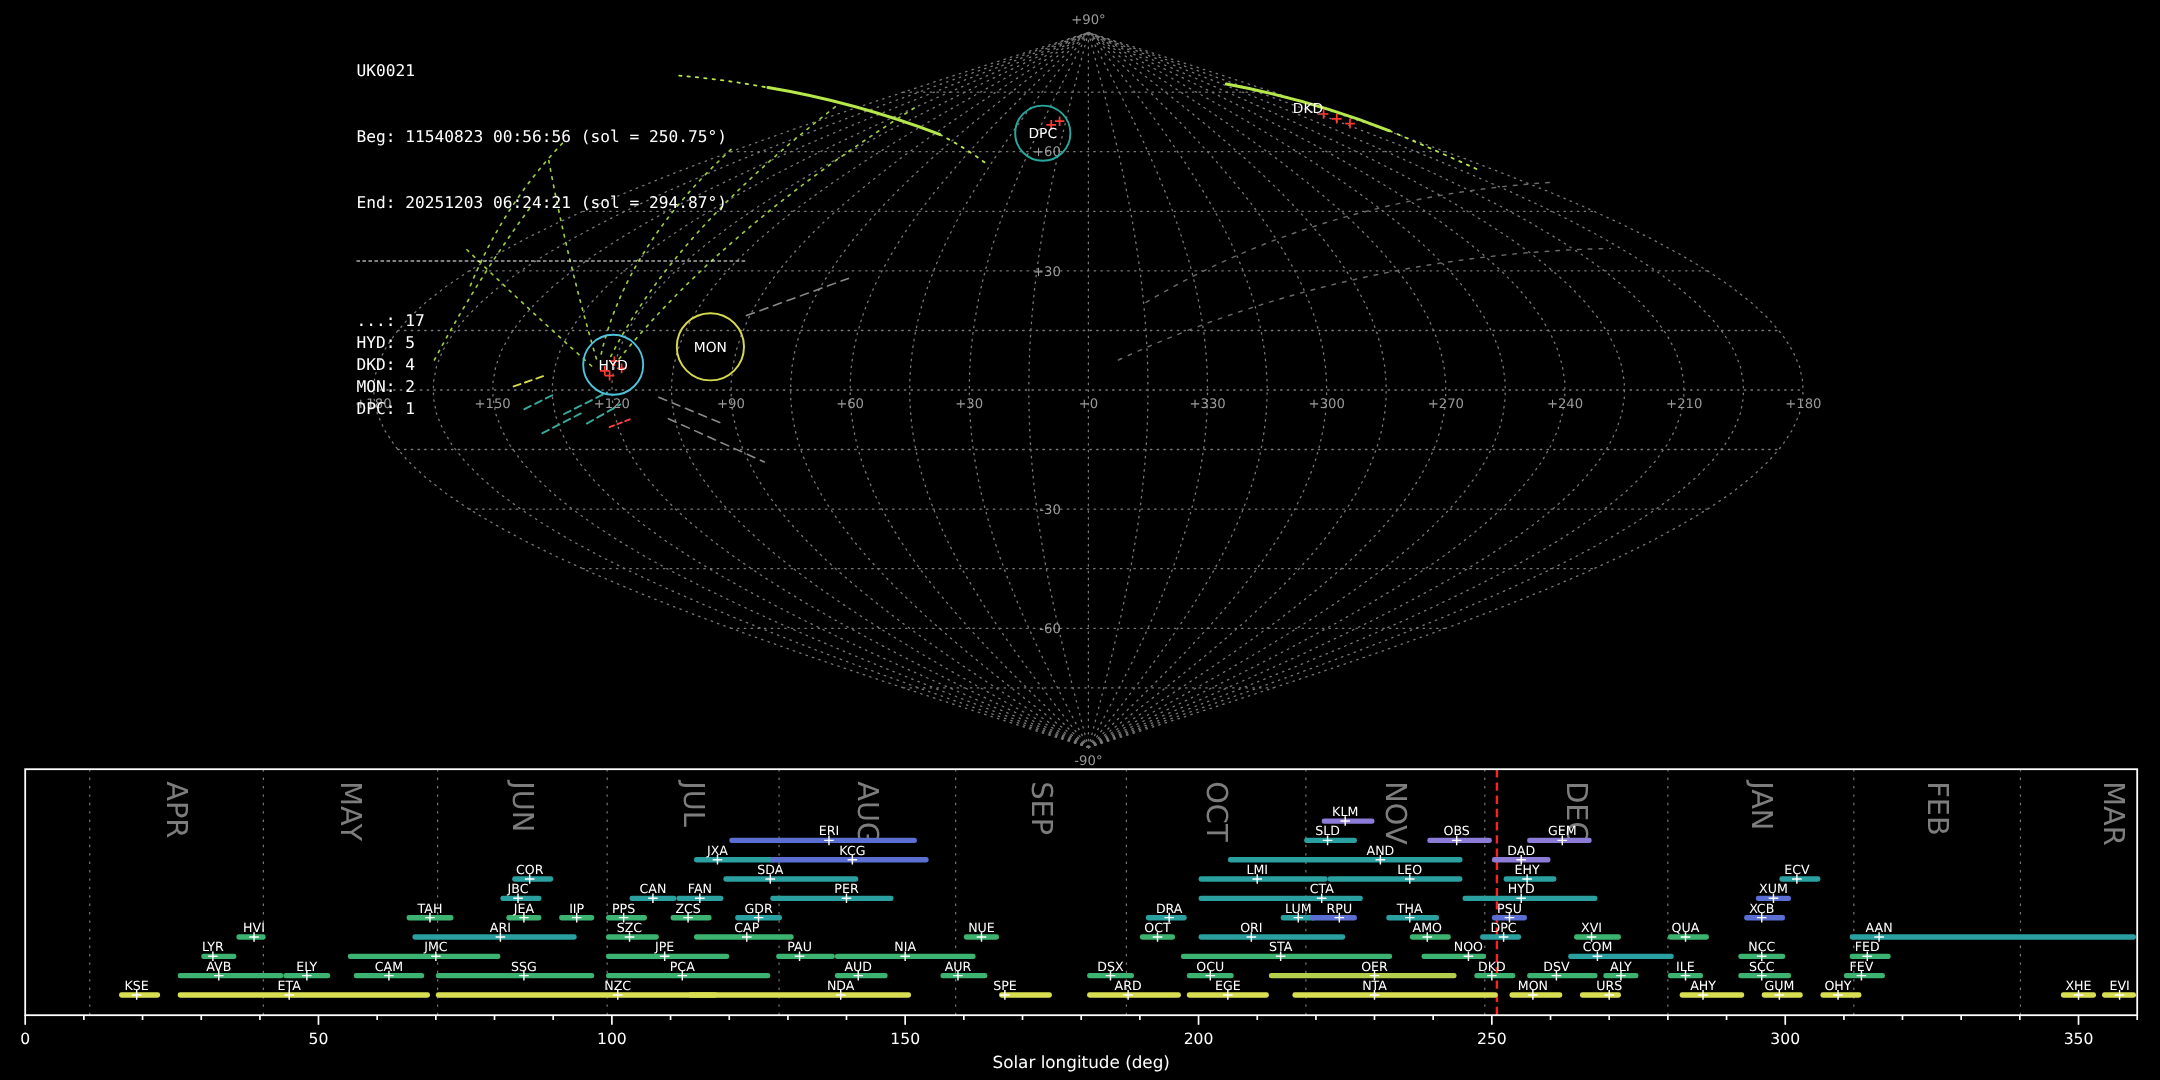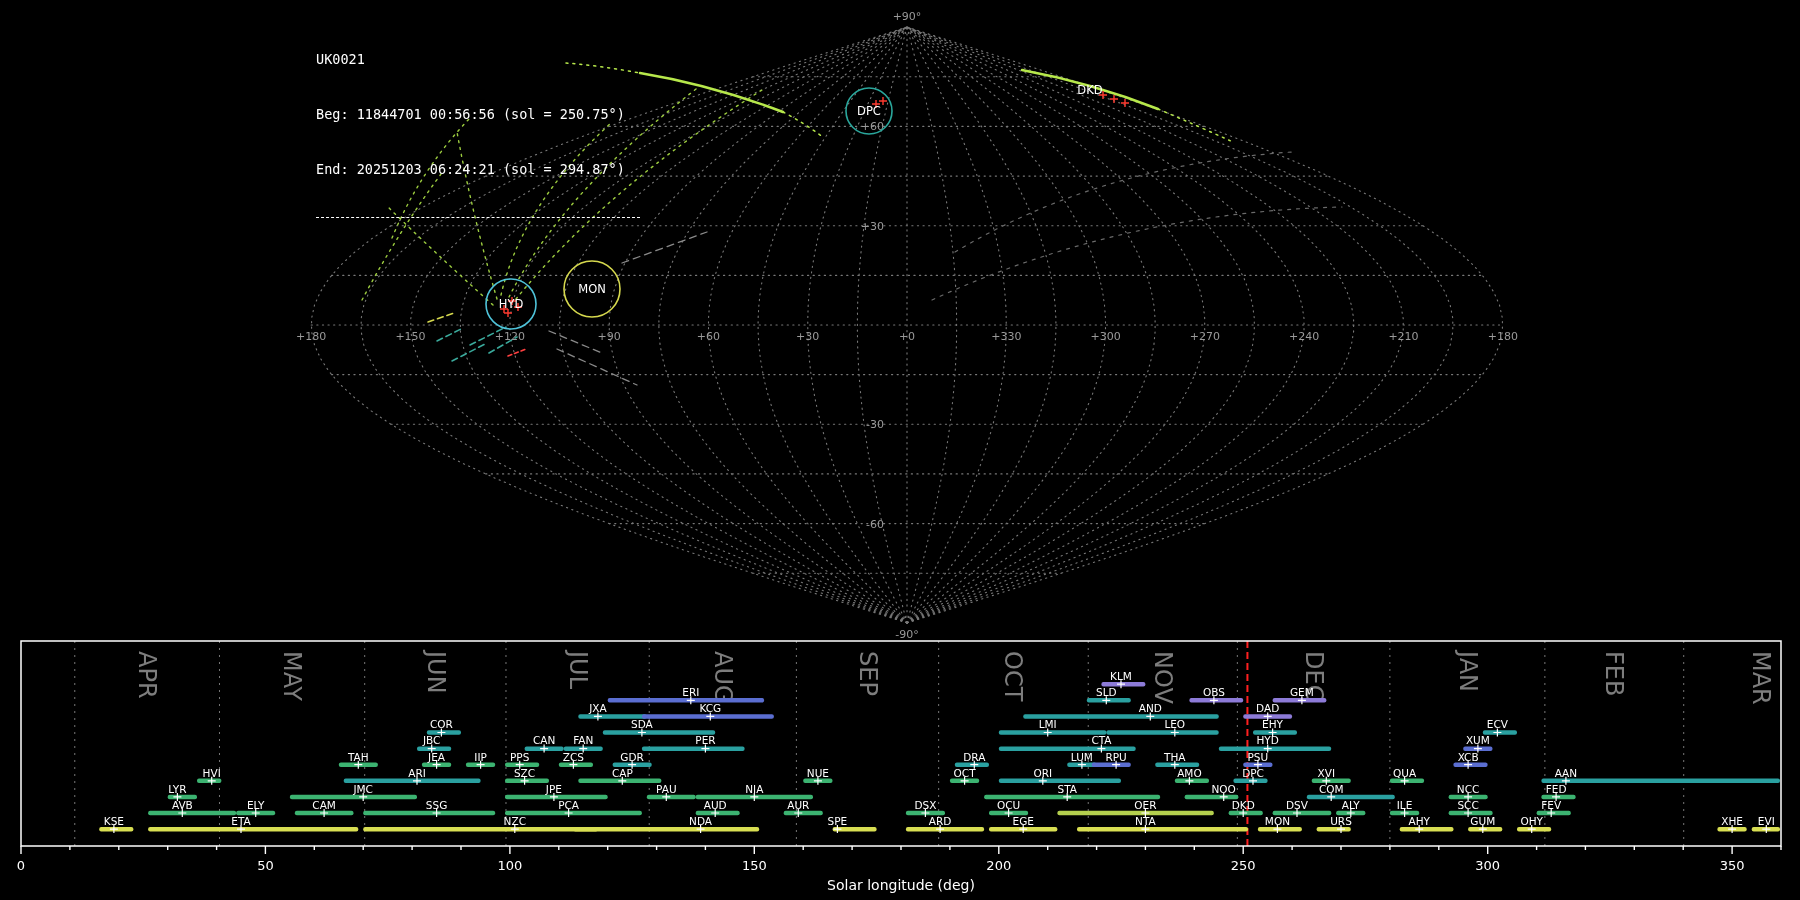--- a/index.html
+++ b/index.html
@@ -1,18 +1,18 @@
 <!DOCTYPE html>
 <html><head>
 <meta charset="utf-8">
 <style>
   html,body{margin:0;padding:0;background:#000;width:1800px;height:900px;overflow:hidden}
   #scene{position:absolute;left:0;top:0}
   #scene text{font-family:"DejaVu Sans",sans-serif}
-  #info{position:absolute;left:316px;top:14px;color:#fff;
+  #info{position:absolute;left:297px;top:14px;color:#fff;
         font:13.5px/1.35 "DejaVu Sans Mono",monospace;white-space:pre}
   #info .sep{border-top:1.5px dashed #fff;width:324px;margin:3px 0 4px 0}
 </style>
 </head>
 <body>
 
 <div id="app">
   <svg id="scene" width="1800" height="900">
       <g>
         <g fill="none" stroke="#9a9a9a" stroke-width="1.1" stroke-dasharray="1.2 4.4" stroke-linecap="round" opacity="0.78">
@@ -641,17 +641,18 @@
           <text x="998.7777777777778" y="870">200</text>
           <text x="1243.2222222222222" y="870">250</text>
           <text x="1487.6666666666667" y="870">300</text>
           <text x="1732.111111111111" y="870">350</text>
         </g>
         <text x="901" y="890" fill="#fff" font-size="14" text-anchor="middle">Solar longitude (deg)</text>
       </g>
     </svg>
   <div id="info">
     <div>UK0021</div>
-    <div>Beg: 11844701 00:56:56 (sol = 250.75°)</div>
+    <div>Beg: 11540823 00:56:56 (sol = 250.75°)</div>
     <div>End: 20251203 06:24:21 (sol = 294.87°)</div>
     <div class="sep"></div>
+    <div id="counts"><div>...: 17</div><div>HYD: 5</div><div>DKD: 4</div><div>MON: 2</div><div>DPC: 1</div></div>
   </div>
 </div>
 
 </body></html>

